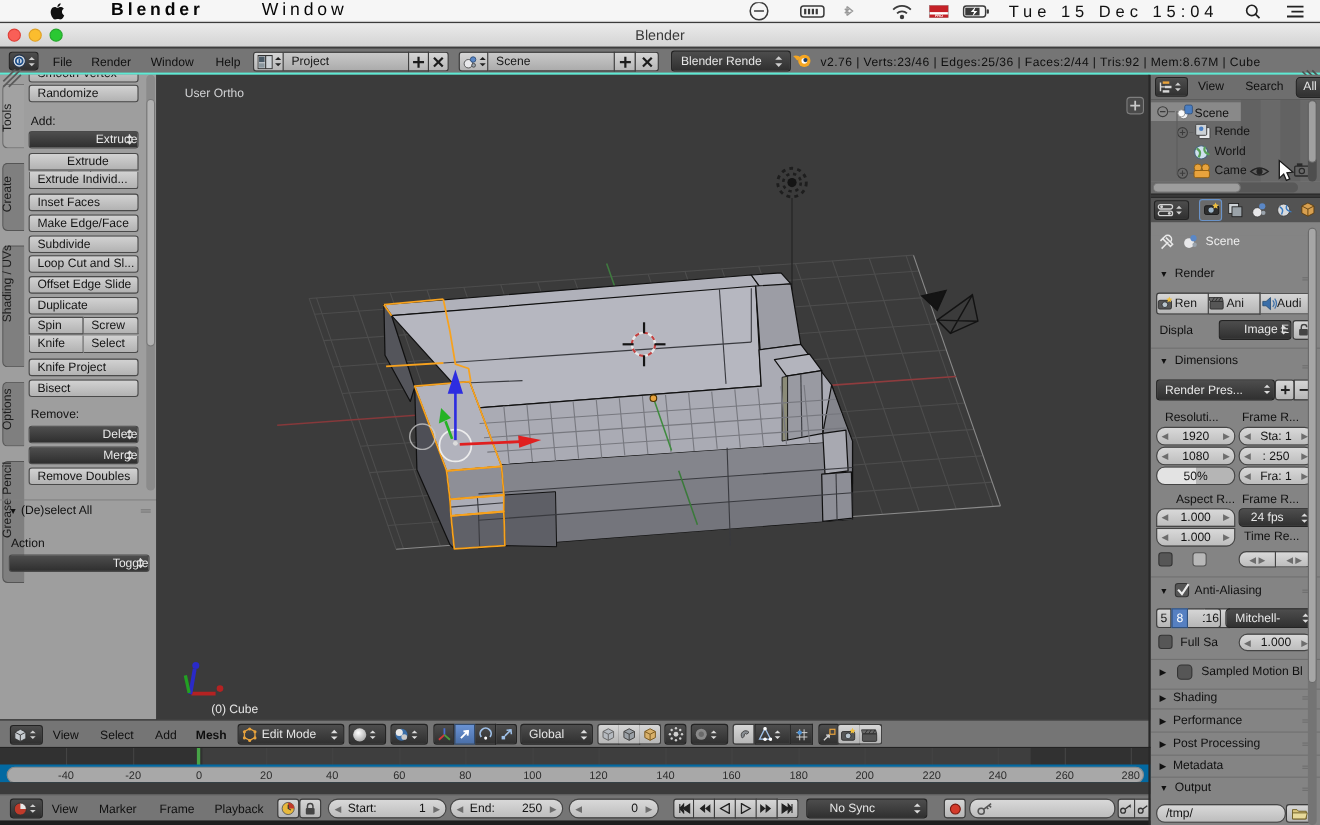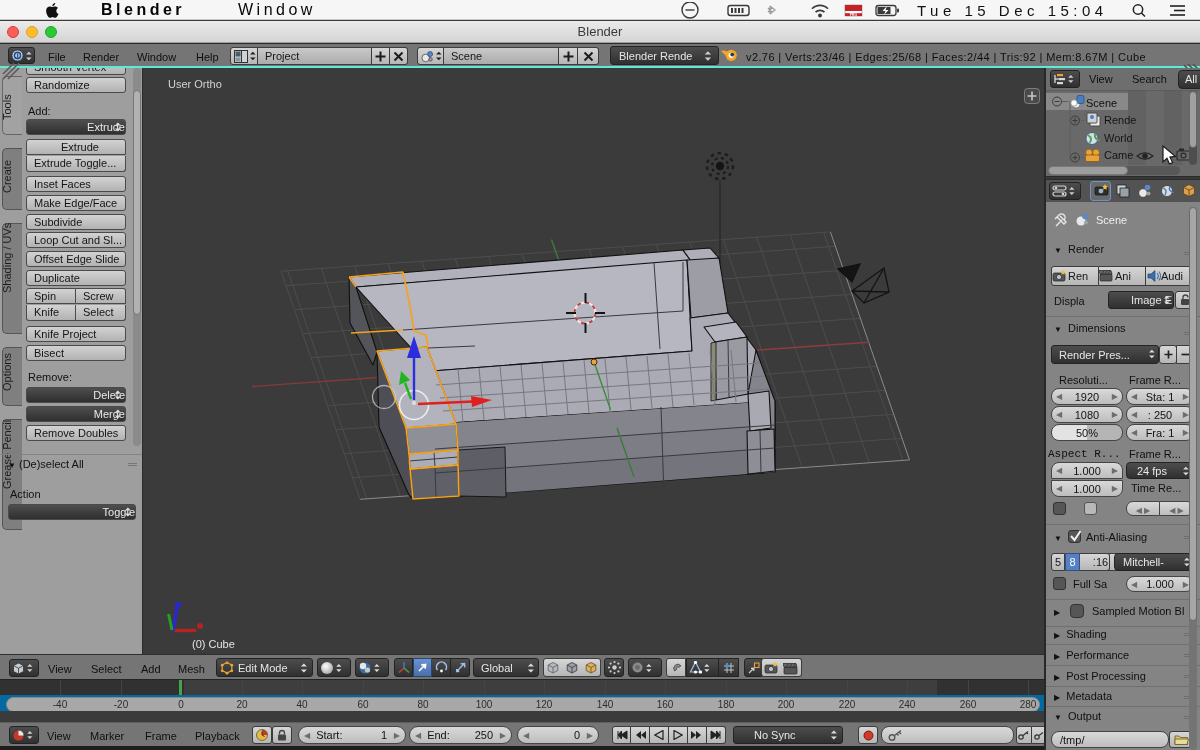--- a/index.html
+++ b/index.html
@@ -174,21 +174,21 @@
   <div class="abs dbtn rowc" style="left:610px;top:46px;width:109px;height:19px;">
     <span style="margin-left:8px;">Blender Rende</span>
     <span class="ud" style="color:#cfcfcf;transform:scale(.8);position:absolute;right:6px;top:3px;"></span>
   </div>
   <svg class="abs" style="left:720px;top:47px;" width="18" height="17" viewBox="0 0 18 17">
     <circle cx="11.2" cy="8.3" r="5.6" fill="#f5a623"></circle>
     <circle cx="11.2" cy="8.3" r="2.6" fill="#fff"></circle>
     <circle cx="12.2" cy="7.6" r="1.9" fill="#1b3b66"></circle>
     <path d="M1 4 q4 -1.5 7 1.5 l-3.2 2.4 q-2 -2.4 -3.8 -3.9z" fill="#f5a623"></path>
   </svg>
-  <span class="abs menutxt" style="left:746px;top:51px;font-size:11px;white-space:nowrap;letter-spacing:0.4px;">v2.76 | Verts:23/46 | Edges:25/68 | Faces:2/44 | Tris:92 | Mem:8.67M | Cube</span>
+  <span class="abs menutxt" style="left:746px;top:51px;font-size:11px;white-space:nowrap;letter-spacing:0.4px;">v2.76 | Verts:23/46 | Edges:25/36 | Faces:2/44 | Tris:92 | Mem:8.67M | Cube</span>
 
   <div id="tshelf" class="abs" style="overflow:hidden;">
 
     <div class="tab" style="top:8px;height:59px;background:#a2a2a2;border-color:#666;">
         <span>Tools</span>
       </div>
     <div class="tab" style="top:80px;height:62px;">
         <span>Create</span>
       </div>
     <div class="tab" style="top:155px;height:111px;">
@@ -199,21 +199,21 @@
       </div>
     <div class="tab" style="top:351px;height:111px;">
         <span>Grease Pencil</span>
       </div>
 
     <div class="tbtn" style="top:-9px;">Smooth Vertex</div>
     <div class="tbtn" style="top:9px;">Randomize</div>
     <div class="abs lbl" style="left:28px;top:37px;">Add:</div>
     <div class="tbtn tdark" style="top:51px;">Extrude<span class="ud" style="color:#ddd;transform:scale(.75);position:absolute;right:3px;top:1px;"></span></div>
     <div class="tbtn" style="top:71px;border-radius:3px 3px 0 0;padding-left:34px;">Extrude Region</div>
-    <div class="tbtn" style="top:88px;border-radius:0 0 3px 3px;border-top:none;">Extrude Toggle...</div>
+    <div class="tbtn" style="top:88px;border-radius:0 0 3px 3px;border-top:none;">Extrude Individ...</div>
     <div class="tbtn" style="top:108px;">Inset Faces</div>
     <div class="tbtn" style="top:127px;">Make Edge/Face</div>
     <div class="tbtn" style="top:146px;">Subdivide</div>
     <div class="tbtn" style="top:164px;">Loop Cut and Sl...</div>
     <div class="tbtn" style="top:183px;">Offset Edge Slide</div>
     <div class="tbtn" style="top:202px;">Duplicate</div>
     <div class="tbtn" style="top:220px;width:50px;border-radius:3px 0 0 0;">Spin</div>
     <div class="tbtn" style="top:220px;left:76px;width:50px;border-left:none;border-radius:0 3px 0 0;">Screw</div>
     <div class="tbtn" style="top:237px;width:50px;border-top:none;border-radius:0 0 0 3px;">Knife</div>
     <div class="tbtn" style="top:237px;left:76px;width:50px;border-left:none;border-top:none;border-radius:0 0 3px 0;">Select</div>
@@ -438,21 +438,21 @@
     <div class="abs dbtn rowc" style="left:9px;top:4px;width:30px;height:18px;">
       <svg width="13" height="13" viewBox="0 0 13 13" style="margin-left:2px;">
         <path d="M6.5 1 l5 2.6 0 5.8 -5 2.6 -5 -2.6 0 -5.8z" fill="#c7ccd1" stroke="#333" stroke-width="0.8"></path>
         <path d="M1.5 3.6 l5 2.6 5 -2.6 M6.5 6.2 v5.8" stroke="#333" stroke-width="0.8" fill="none"></path>
       </svg>
       <span class="ud" style="color:#cfcfcf;transform:scale(.65);"></span>
     </div>
     <span class="abs menutxt" style="left:48px;top:8px;">View</span>
     <span class="abs menutxt" style="left:91px;top:8px;">Select</span>
     <span class="abs menutxt" style="left:141px;top:8px;">Add</span>
-    <span class="abs menutxt" style="left:178px;top:8px;">Mesh</span>
+    <span class="abs menutxt" style="left:178px;top:8px;font-weight:bold;">Mesh</span>
     <div class="abs dbtn rowc" style="left:216px;top:3px;width:97px;height:19px;">
       <svg width="14" height="14" viewBox="0 0 14 14" style="margin-left:3px;">
         <path d="M7 1.5 l4.8 2.5 0 5.5 -4.8 2.5 -4.8 -2.5 0 -5.5z" fill="none" stroke="#e8a33d" stroke-width="1.2"></path>
         <g fill="#e8a33d">
             <circle cx="7" cy="1.8" r="1.4"></circle>
             <circle cx="11.8" cy="4.2" r="1.4"></circle>
             <circle cx="2.2" cy="4.2" r="1.4"></circle>
             <circle cx="7" cy="12.2" r="1.4"></circle>
             <circle cx="11.8" cy="9.8" r="1.4"></circle>
             <circle cx="2.2" cy="9.8" r="1.4"></circle>
@@ -946,21 +946,21 @@
           </svg>
         </div>
       <span class="abs lbl" style="left:13px;top:160px;">Resoluti...</span>
       <span class="abs lbl" style="left:83px;top:160px;">Frame R...</span>
       <div class="abs nfield" style="left:5px;top:174px;width:72px;height:17px;line-height:16px;"><span class="lr" style="position:absolute;left:4px;">◀</span>1920<span class="lr" style="position:absolute;right:4px;">▶</span></div>
       <div class="abs nfield" style="left:80px;top:174px;width:68px;height:17px;line-height:16px;"><span class="lr" style="position:absolute;left:4px;">◀</span>Sta: 1<span class="lr" style="position:absolute;right:4px;">▶</span></div>
       <div class="abs nfield" style="left:5px;top:192px;width:72px;height:17px;line-height:16px;"><span class="lr" style="position:absolute;left:4px;">◀</span>1080<span class="lr" style="position:absolute;right:4px;">▶</span></div>
       <div class="abs nfield" style="left:80px;top:192px;width:68px;height:17px;line-height:16px;"><span class="lr" style="position:absolute;left:4px;">◀</span>: 250<span class="lr" style="position:absolute;right:4px;">▶</span></div>
       <div class="abs nfield" style="left:5px;top:210px;width:72px;height:17px;line-height:16px;background:linear-gradient(90deg,#e3e3e3 50%,#b5b5b5 50%);">50%</div>
       <div class="abs nfield" style="left:80px;top:210px;width:68px;height:17px;line-height:16px;"><span class="lr" style="position:absolute;left:4px;">◀</span>Fra: 1<span class="lr" style="position:absolute;right:4px;">▶</span></div>
-      <span class="abs lbl" style="left:2px;top:234px;font-family:Liberation Mono, monospace;">Aspect R...</span>
+      <span class="abs lbl" style="left:23px;top:234px;">Aspect R...</span>
       <span class="abs lbl" style="left:83px;top:234px;">Frame R...</span>
       <div class="abs nfield" style="left:5px;top:248px;width:72px;height:17px;line-height:16px;border-radius:8px 8px 0 0;"><span class="lr" style="position:absolute;left:4px;">◀</span>1.000<span class="lr" style="position:absolute;right:4px;">▶</span></div>
       <div class="abs ndark rowc" style="left:80px;top:248px;width:68px;height:17px;border-radius:4px;">
           <span style="margin-left:10px;">24 fps</span>
           <span class="ud" style="color:#ddd;transform:scale(.7);position:absolute;right:3px;top:2px;"></span>
         </div>
       <div class="abs nfield" style="left:5px;top:266px;width:72px;height:17px;line-height:16px;border-radius:0 0 8px 8px;"><span class="lr" style="position:absolute;left:4px;">◀</span>1.000<span class="lr" style="position:absolute;right:4px;">▶</span></div>
       <span class="abs lbl" style="left:85px;top:268px;">Time Re...</span>
       <div class="abs" style="left:7px;top:288px;width:13px;height:13px;background:#565656;border:1px solid #333;border-radius:3px;"></div>
       <div class="abs" style="left:38px;top:288px;width:13px;height:13px;background:#b8b8b8;border:1px solid #555;border-radius:3px;"></div>

